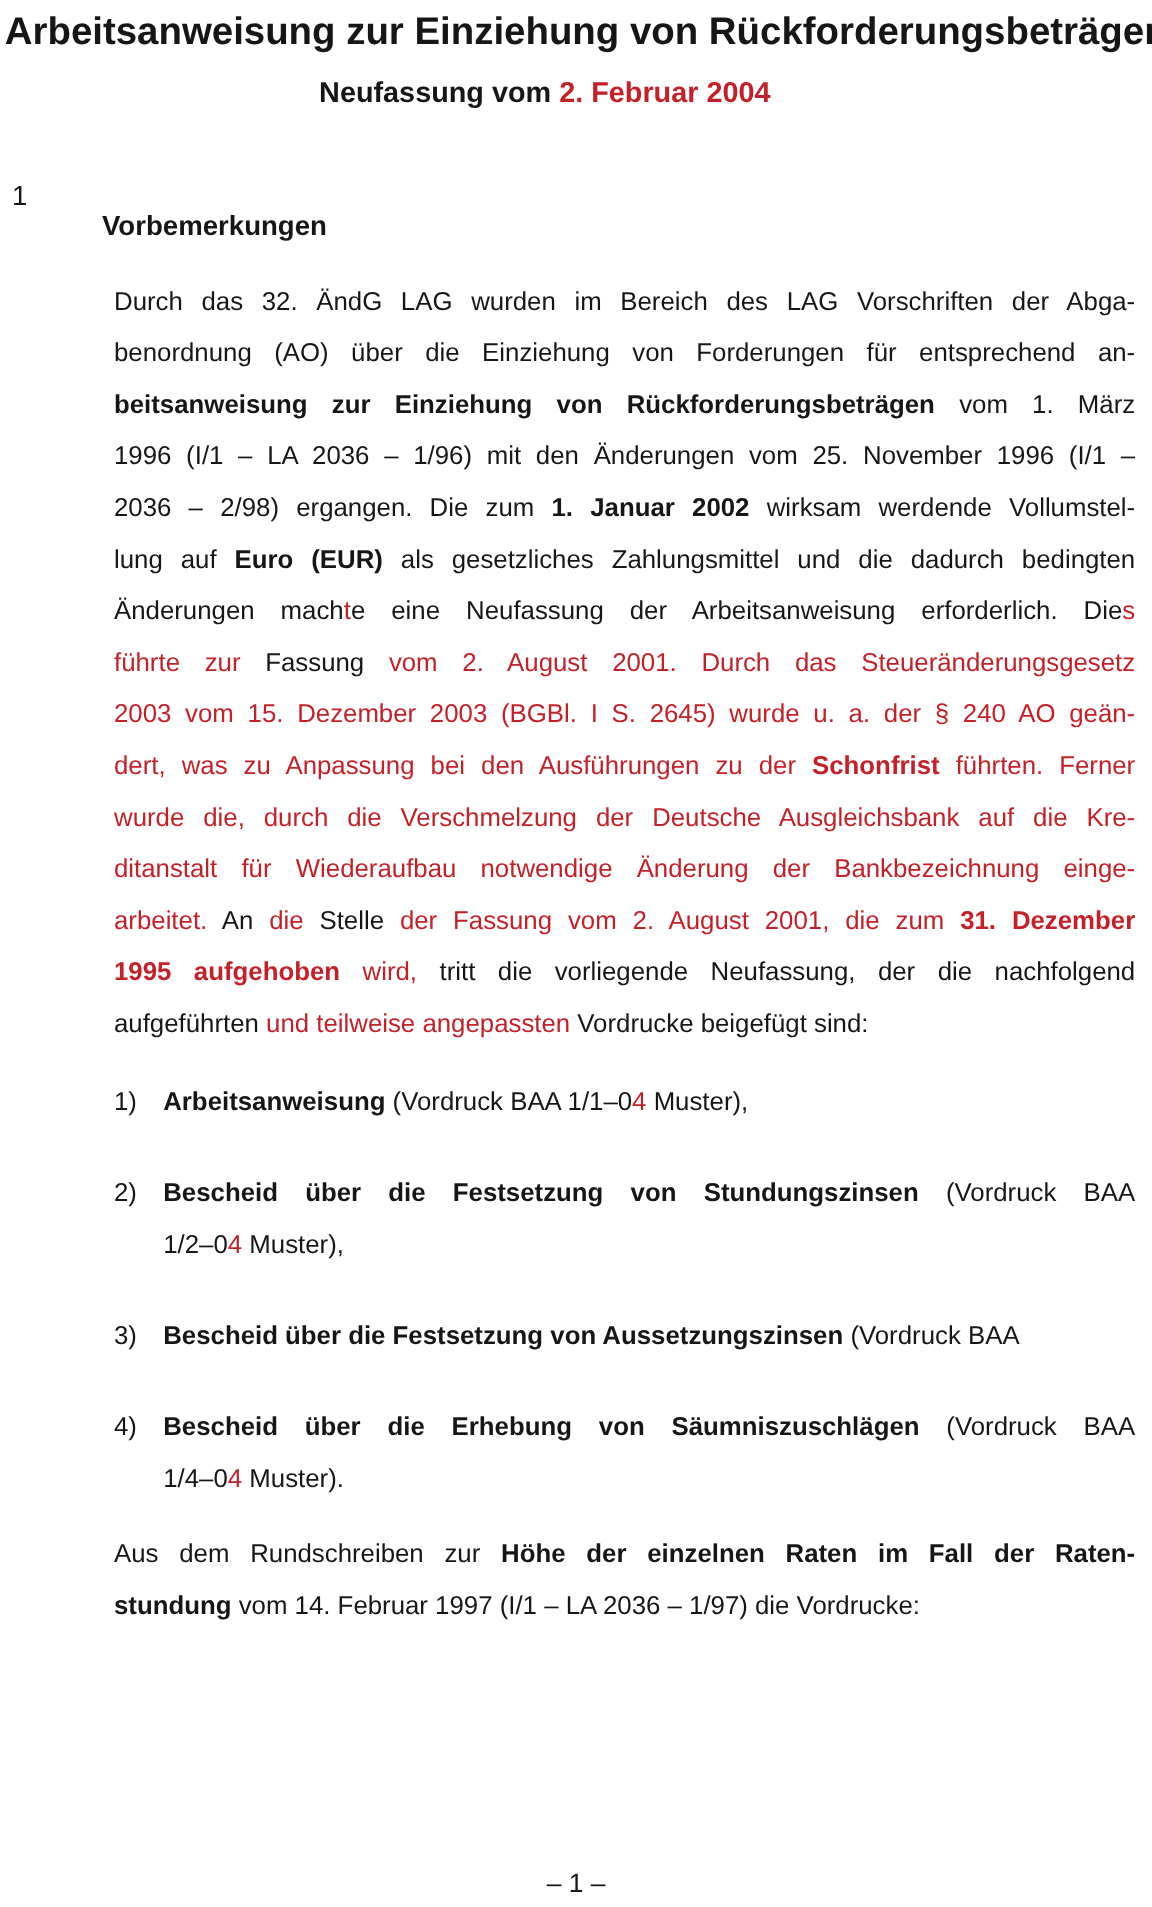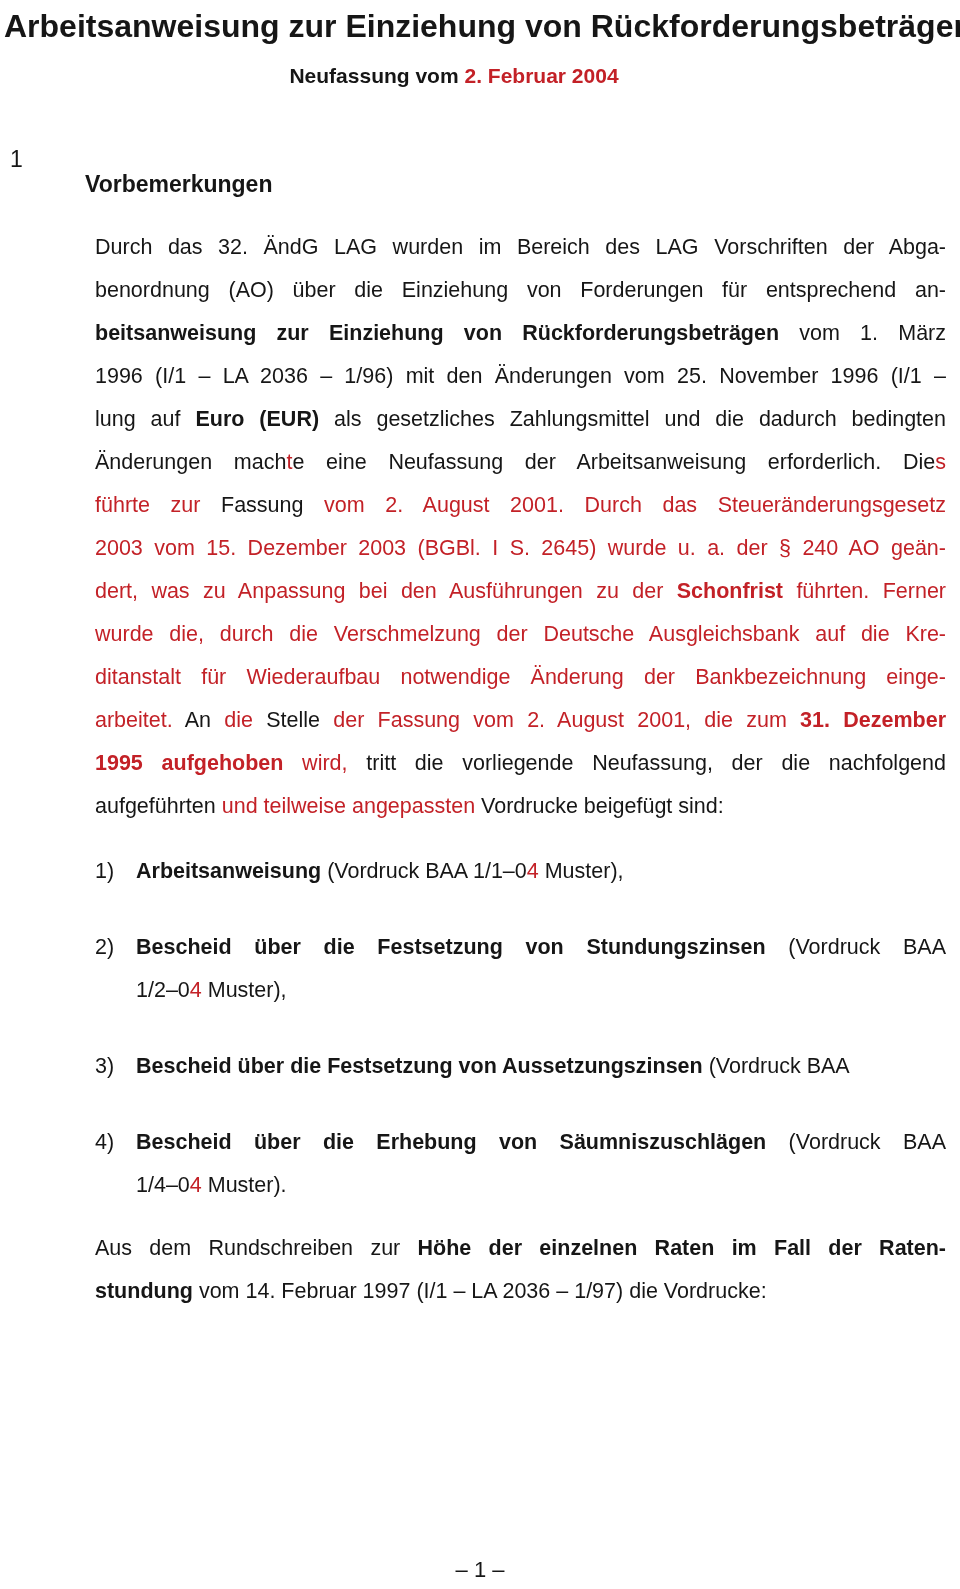--- a/index.html
+++ b/index.html
@@ -18,21 +18,21 @@
     padding: 9px 8px 0 4px;
     font-size: 32px;
     line-height: 34px;
     font-weight: 700;
     white-space: nowrap;
   }
   .subtitle {
     margin-top: 21px;
     padding-right: 52px;
     text-align: center;
-    font-size: 21px;
+    font-size: 24px;
     font-weight: 700;
   }
   .section-heading {
     display: flex;
     margin-top: 57px;
     font-size: 23px;
     line-height: 28px;
   }
   .sec-num { flex: 0 0 85px; padding-left: 10px; }
   .sec-title { font-weight: 700; margin-top: 25px; }
@@ -74,20 +74,21 @@
   <div class="subtitle"><span>Neufassung vom </span><span class="red">2. Februar 2004</span></div>
   <div class="section-heading">
     <span class="sec-num">1</span>
     <span class="sec-title">Vorbemerkungen</span>
   </div>
   <div class="para">
       <div class="line"><span>Durch das 32. ÄndG LAG wurden im Bereich des LAG Vorschriften der Abga-</span></div>
       <div class="line"><span>benordnung (AO) über die Einziehung von Forderungen für entsprechend an-</span></div>
       <div class="line"><span class="b">beitsanweisung zur Einziehung von Rückforderungsbeträgen</span><span> vom 1. März</span></div>
       <div class="line"><span>1996 (I/1 – LA 2036 – 1/96) mit den Änderungen vom 25. November 1996 (I/1 –</span></div>
+      <div class="line"><span>2036 – 2/98) ergangen. Die zum </span><span class="b">1. Januar 2002</span><span> wirksam werdende Vollumstel-</span></div>
       <div class="line"><span>lung auf </span><span class="b">Euro (EUR)</span><span> als gesetzliches Zahlungsmittel und die dadurch bedingten</span></div>
       <div class="line"><span>Änderungen mach</span><span class="red">t</span><span>e eine Neufassung der Arbeitsanweisung erforderlich. Die</span><span class="red">s</span></div>
       <div class="line"><span class="red">führte zur </span><span>Fassung </span><span class="red">vom 2. August 2001. Durch das Steueränderungsgesetz</span></div>
       <div class="line"><span class="red">2003 vom 15. Dezember 2003 (BGBl. I S. 2645) wurde u. a. der § 240 AO geän-</span></div>
       <div class="line"><span class="red">dert, was zu Anpassung bei den Ausführungen zu der </span><span class="red b">Schonfrist</span><span class="red"> führten. Ferner</span></div>
       <div class="line"><span class="red">wurde die, durch die Verschmelzung der Deutsche Ausgleichsbank auf die Kre-</span></div>
       <div class="line"><span class="red">ditanstalt für Wiederaufbau notwendige Änderung der Bankbezeichnung einge-</span></div>
       <div class="line"><span class="red">arbeitet. </span><span>An </span><span class="red">die </span><span>Stelle </span><span class="red">der Fassung vom 2. August 2001, die zum </span><span class="red b">31. Dezember</span></div>
       <div class="line"><span class="red b">1995 aufgehoben</span><span class="red"> wird,</span><span> tritt die vorliegende Neufassung, der die nachfolgend</span></div>
       <div class="line"><span>aufgeführten </span><span class="red">und teilweise angepassten</span><span> Vordrucke beigefügt sind:</span></div>

